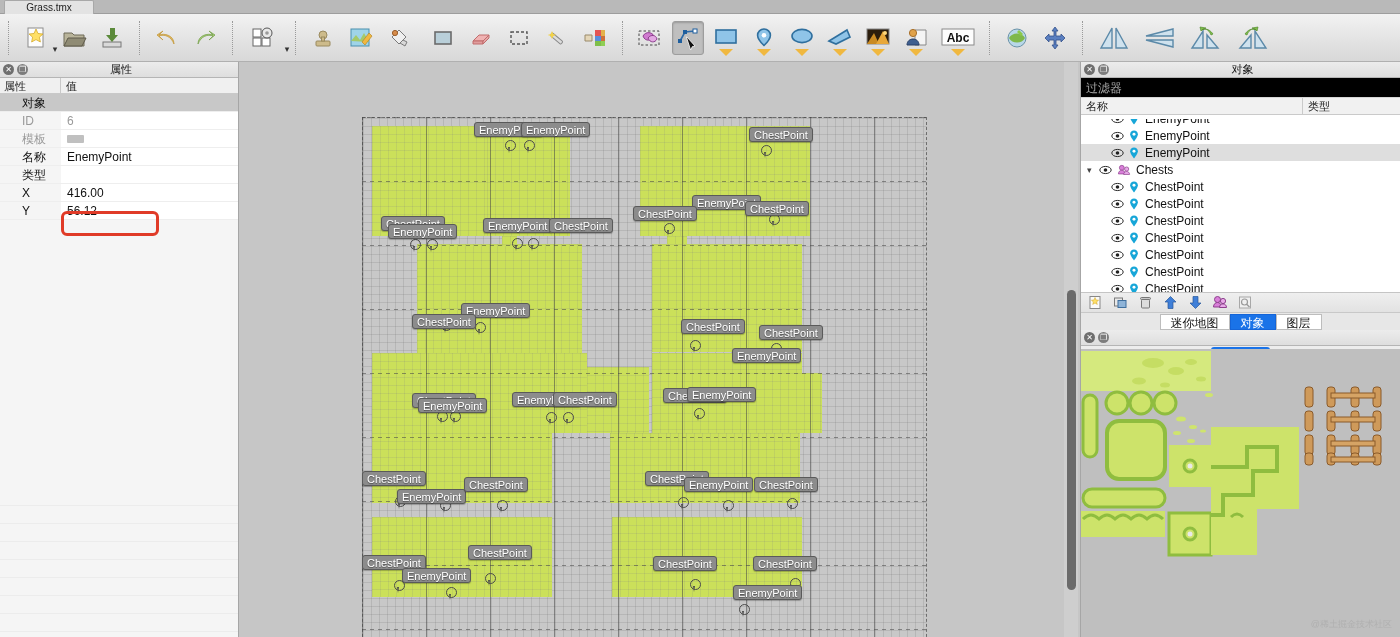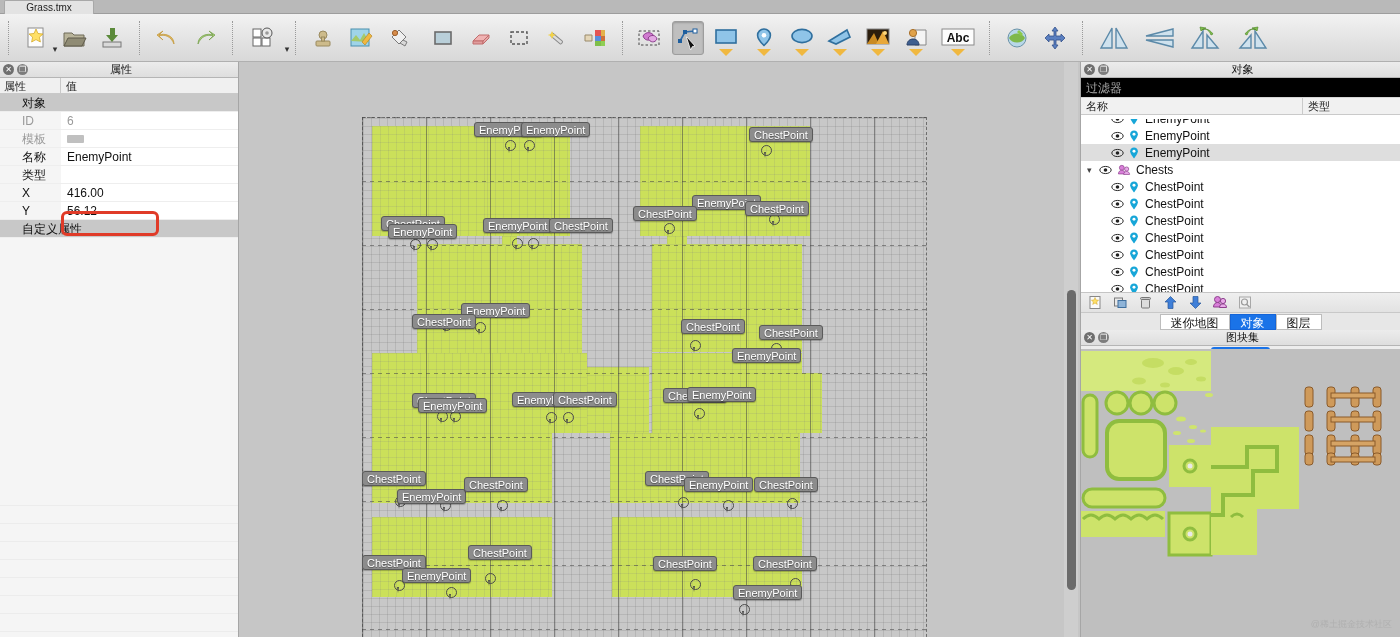--- a/index.html
+++ b/index.html
@@ -504,23 +504,20 @@
       <div class="k">X</div>
       <div class="v">416.00</div>
     </div>
 
     <div class="prow">
       <div class="k">Y</div>
       <div class="v">56.12</div>
     </div>
 
 
-    <div class="prow group">
-      <div class="k">自定义属性</div>
-    </div>
 
     <div class="props-empty">
       <div class="props-rowlines">
         <i></i>
           <i></i>
           <i></i>
           <i></i>
           <i></i>
           <i></i>
           <i></i>
@@ -833,21 +830,20 @@
       <span class="vtab on">对象</span>
       <span class="vtab">图层</span>
     </div>
 
   </div>
 
   <div class="tsdock">
     <div class="dock-title">
       <span class="dock-btn">✕</span>
       <span class="dock-btn second">❐</span>
-      <span class="ttl">图块集</span>
       <span style="width:24px"></span>
     </div>
 
     <div class="ts-combo">
       <span class="ts-pill">Grass</span>
       <span class="ts-arrow">
         <svg width="18" height="14" viewBox="0 0 18 14">
             <polyline points="2,3 9,11 16,3" fill="none" stroke="#1a1a1a" stroke-width="3"></polyline>
           </svg>
       </span>

